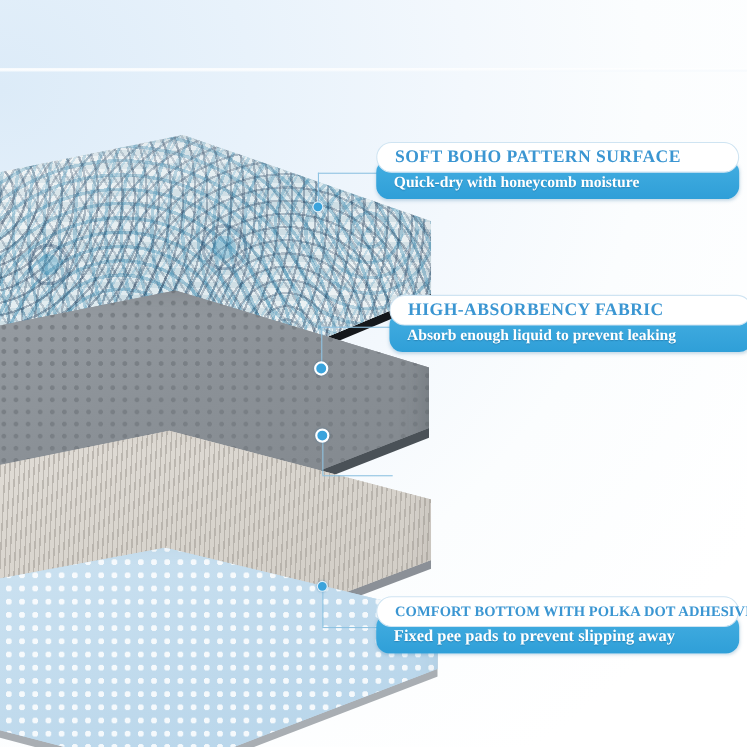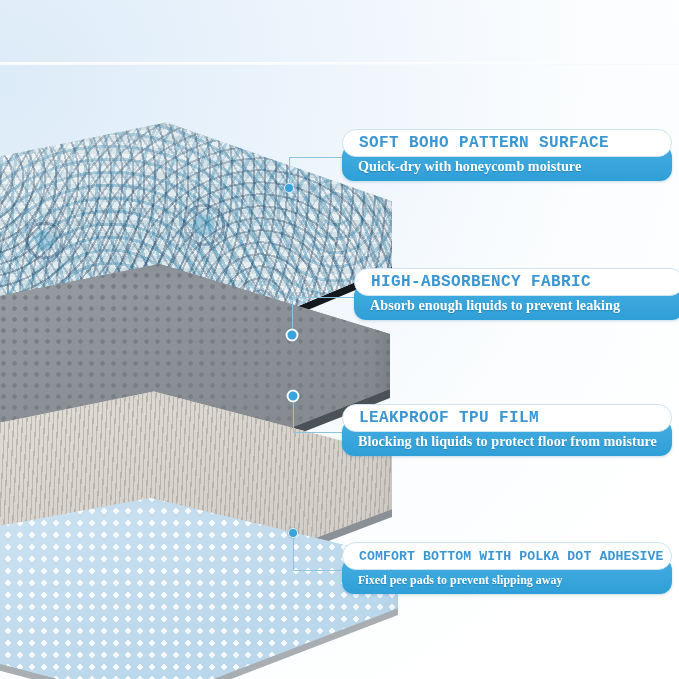--- a/index.html
+++ b/index.html
@@ -147,21 +147,21 @@
     height:28px;
     background:#ffffff;
     border:1.6px solid #cfe4f2;
     border-radius:14px;
     display:flex;align-items:center;
     padding:0 0 0 16px;
     box-sizing:border-box;
   }
   .callout .title-box span{
     color:#3b96d2;
-    font-family:Liberation Mono, monospace;
+    font-family:Liberation Serif, serif;
     font-weight:bold;
     font-size:16px;
     letter-spacing:.4px;
     white-space:nowrap;
   }
   .callout.small .title-box span{font-size:13.2px;letter-spacing:.1px;}
   .callout .sub-box{
     position:relative;z-index:1;
     margin-top:-12px;
     height:36px;
@@ -173,21 +173,21 @@
     box-shadow:0 1px 3px rgba(40,110,160,.25);
   }
   .callout .sub-box span{
     color:#ffffff;
     font-family:"Liberation Serif", serif;
     font-weight:bold;
     font-size:14.2px;
     white-space:nowrap;
     text-shadow:0 1px 1px rgba(20,80,125,.35);
   }
-  .callout.small .sub-box span{font-size:12px;}
+  .callout.small .sub-box span{font-size:15px;}
 </style>
 </head>
 <body>
 
 <div id="page">
 
   <div id="header-underline"></div>
 
   <div class="layer" id="layer1">
     <div class="edge"></div>
@@ -241,32 +241,24 @@
     <div class="sub-box">
       <span>Quick-dry with honeycomb moisture</span>
     </div>
   </div>
 
   <div class="callout" style="left:354px;top:268px;">
     <div class="title-box">
       <span>HIGH-ABSORBENCY  FABRIC</span>
     </div>
     <div class="sub-box">
-      <span>Absorb enough liquids to prevent leaking</span>
-    </div>
-  </div>
-
-  <div class="callout" style="left:342px;top:404px;">
-    <div class="title-box">
-      <span>LEAKPROOF TPU FILM</span>
-    </div>
-    <div class="sub-box">
-      <span>Blocking th liquids to protect floor from moisture</span>
-    </div>
-  </div>
+      <span>Absorb enough liquid to prevent leaking</span>
+    </div>
+  </div>
+
 
   <div class="callout small" style="left:342px;top:542px;">
     <div class="title-box">
       <span>COMFORT BOTTOM WITH POLKA DOT ADHESIVE</span>
     </div>
     <div class="sub-box">
       <span>Fixed pee pads to prevent slipping away</span>
     </div>
   </div>
 

